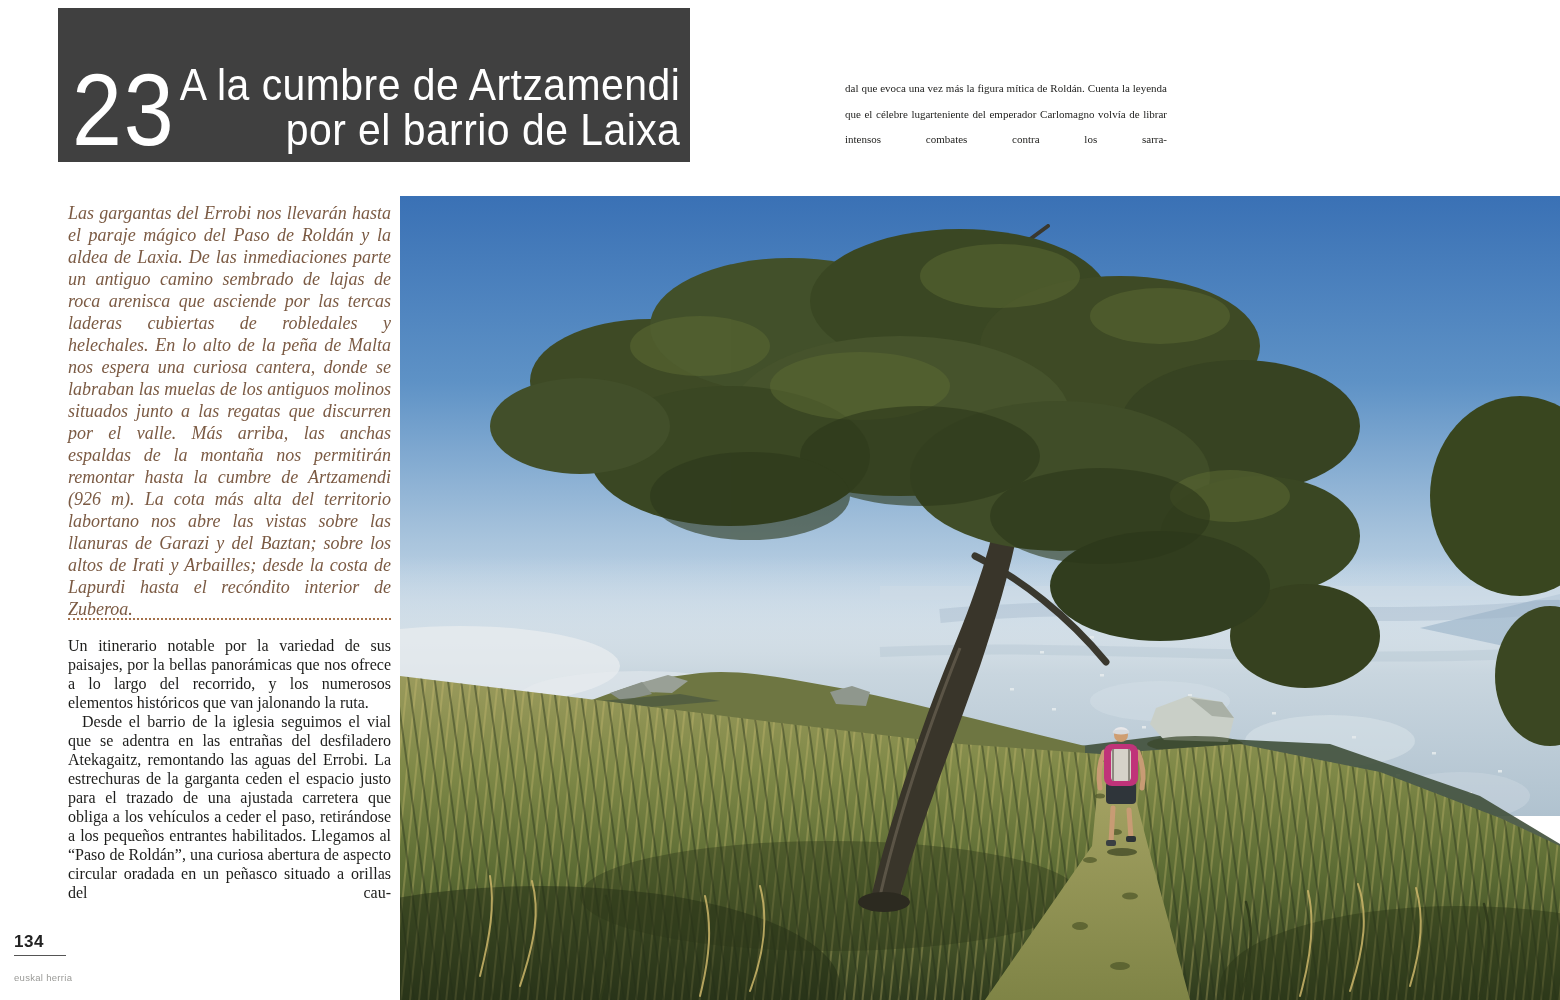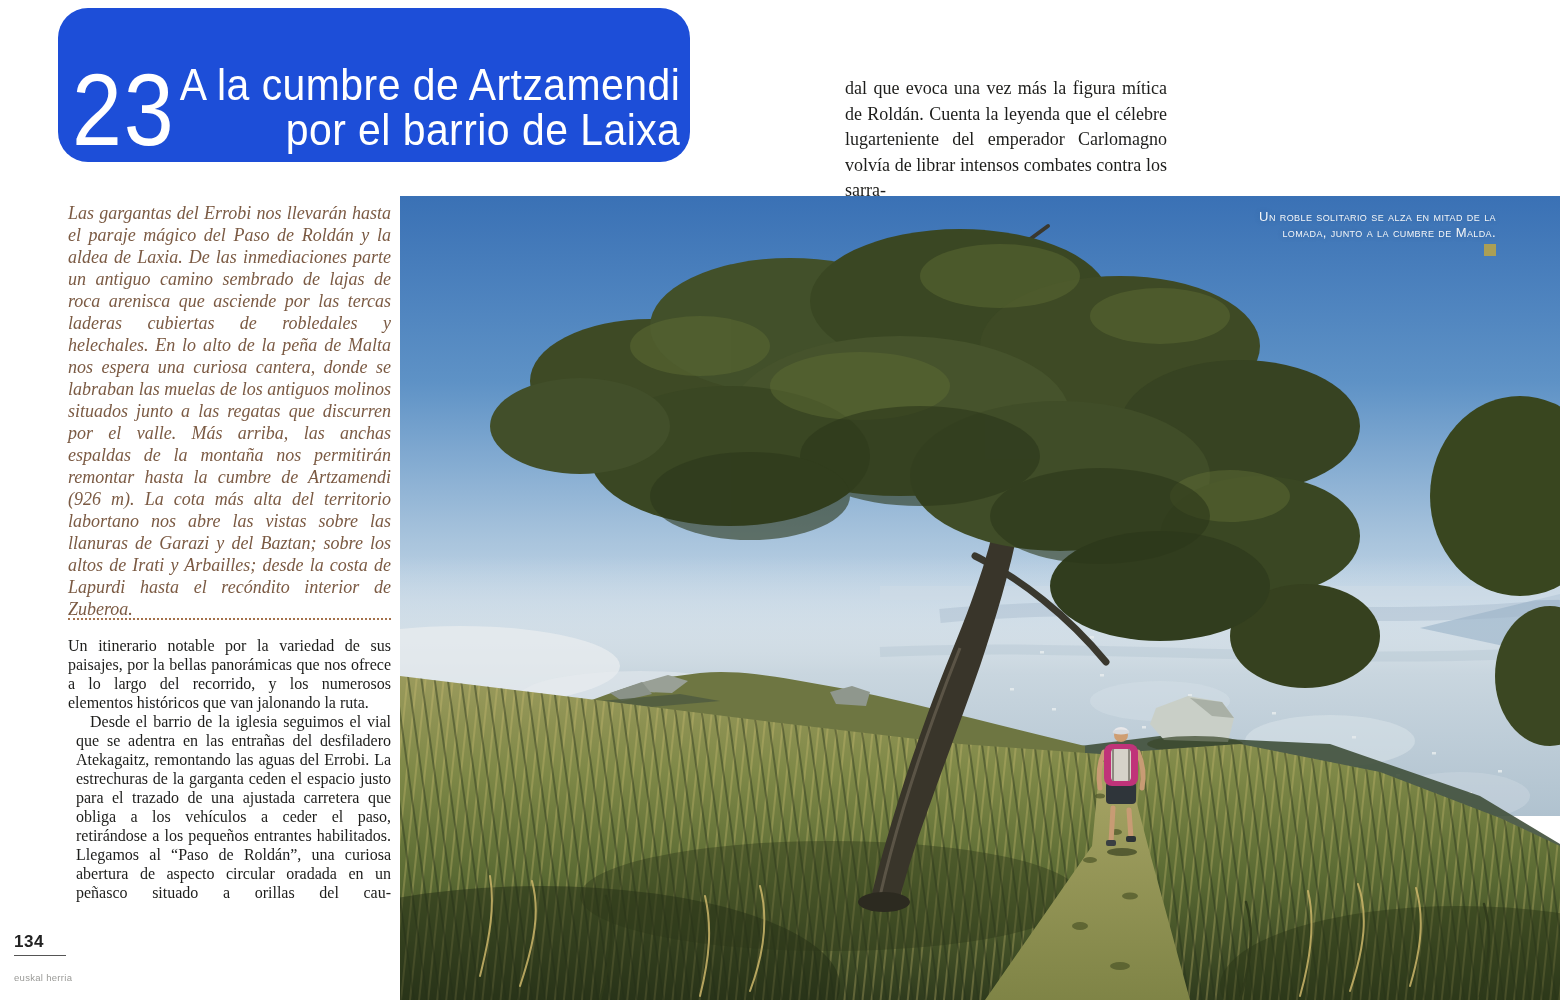--- a/index.html
+++ b/index.html
@@ -1,36 +1,36 @@
 <!DOCTYPE html>
 <html><head>
 <meta charset="utf-8">
 <style>
   html,body{margin:0;padding:0;background:#ffffff;}
   #page{position:relative;width:1560px;height:1000px;background:#ffffff;overflow:hidden;
         font-family:"Liberation Serif", serif;}
 
   
-  .banner{position:absolute;left:58px;top:8px;width:632px;height:154px;background:#1d4ed8;border-radius:30px;}
+  .banner{position:absolute;left:58px;top:8px;width:632px;height:154px;background:#404040;}
   .banner .num{position:absolute;left:14px;bottom:6px;color:#ffffff;
                font-family:"Liberation Sans", sans-serif;font-weight:200;
                font-size:102px;line-height:.88;letter-spacing:2px;
                transform:scaleX(.88);transform-origin:left bottom;}
   .banner .title{position:absolute;right:10px;top:54px;text-align:right;color:#ffffff;
                font-family:"Liberation Sans", sans-serif;font-weight:300;
                font-size:44px;line-height:45px;letter-spacing:.5px;
                transform:scaleX(.93);transform-origin:right top;white-space:nowrap;}
 
   
   .col{position:absolute;text-align:justify;}
   .lead{left:68px;top:202px;width:323px;font-size:18px;line-height:22px;color:#7b5a43;font-style:italic;}
   .divider{position:absolute;left:68px;top:618px;width:323px;border-top:2px dotted #a4714b;}
   .black{left:68px;top:636px;width:323px;font-size:16px;line-height:19px;color:#1d1d1b;}
-  .black .p2{text-indent:14px;text-align-last:justify;margin-left:8px;}
-  .cont{top:76px;width:322px;font-size:18px;line-height:25.5px;color:#1d1d1b;text-align-last:justify;}
+  .black .p2{text-indent:14px;text-align-last:justify;}
+  .cont{top:76px;width:322px;font-size:11px;line-height:25.5px;color:#1d1d1b;text-align-last:justify;}
   .c1{left:845px;} .c2{left:1180px;}
 
   
   .photo{position:absolute;left:400px;top:196px;width:1160px;height:804px;overflow:hidden;}
   .photo svg{display:block;}
   .caption{position:absolute;top:13px;right:64px;width:380px;display:flex;flex-direction:column;
            align-items:flex-end;color:#f4f6f8;font-family:"Liberation Sans", sans-serif;
            font-variant:small-caps;font-size:13px;line-height:15.5px;letter-spacing:.4px;
            text-shadow:0 0 5px rgba(40,80,130,.35);}
   .caption .marker{width:12px;height:12px;background:#ab9f55;margin-top:4px;}
@@ -242,25 +242,20 @@
           <path d="M1010,790 C1022,750 1024,720 1016,692"></path>
         </g>
         <g stroke="#2f3a1b" stroke-width="2.5" opacity=".9">
           <path d="M200,804 C212,760 215,730 206,700"></path>
             <path d="M840,804 C852,762 854,734 846,706"></path>
           <path d="M1080,800 C1090,762 1092,736 1084,708"></path>
         </g>
       </g>
     </svg>
 
-    <div class="caption">
-      <div>Un roble solitario se alza en mitad de la</div>
-      <div>lomada, junto a la cumbre de Malda.</div>
-      <div class="marker"></div>
-    </div>
   </div>
 
   <div class="footer">
     <div class="pn">134</div>
     <div class="imprint">euskal herria</div>
   </div>
 
 </div>
 
 </body></html>

